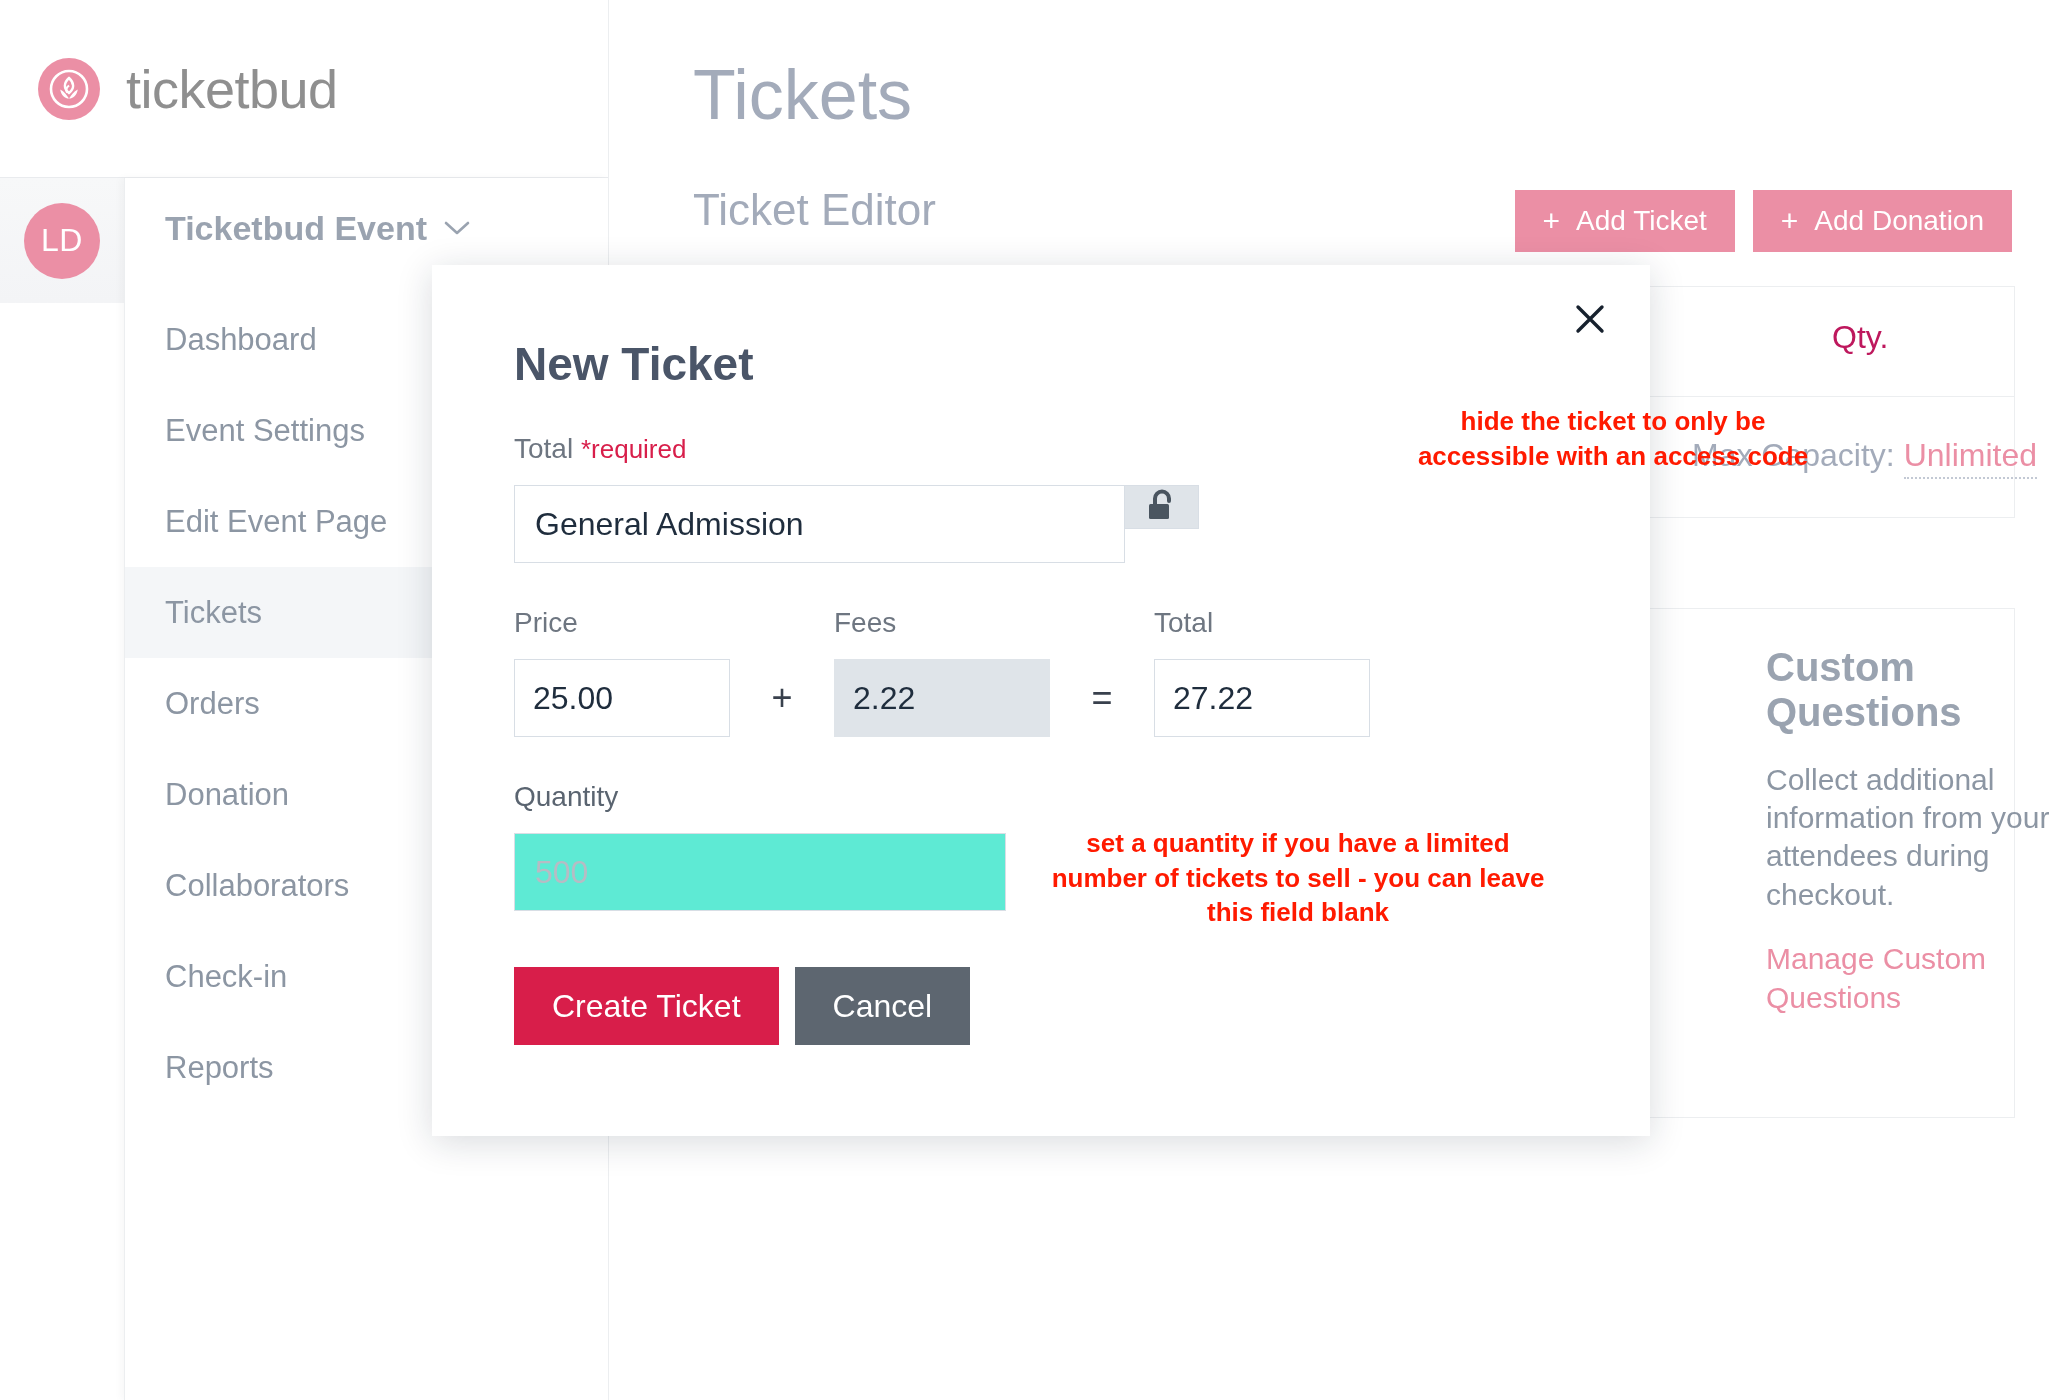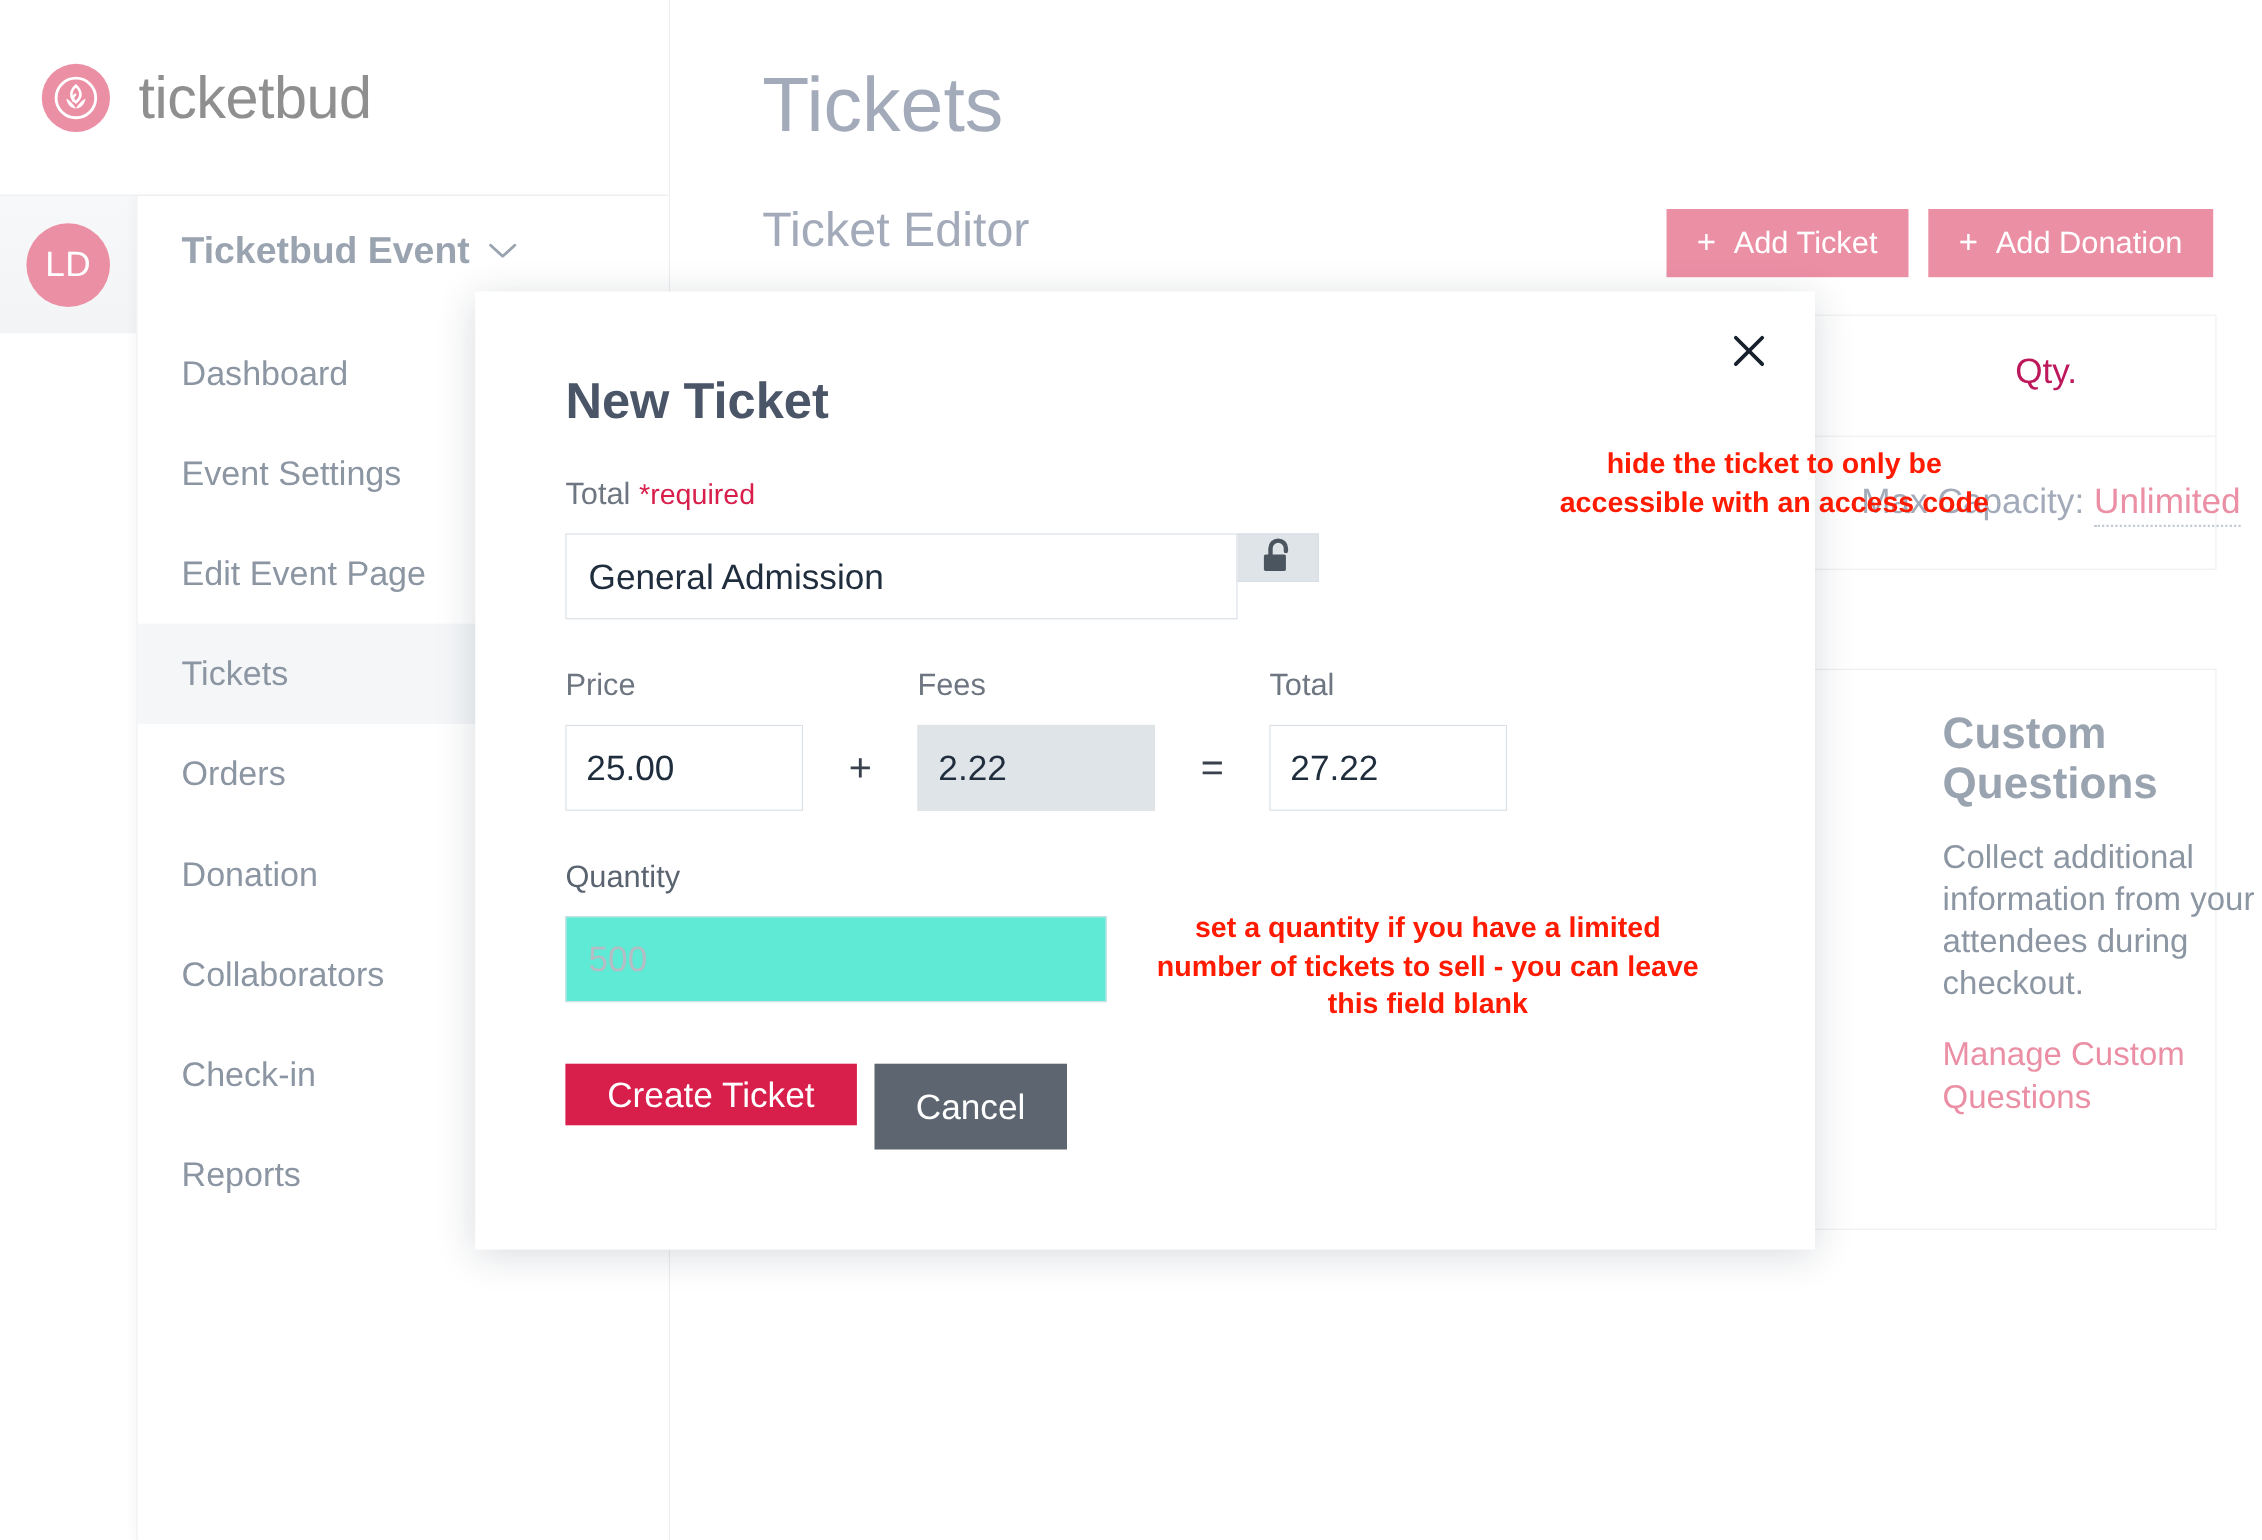--- a/index.html
+++ b/index.html
@@ -349,21 +349,21 @@
 
   .modal-actions {
     margin-top: 56px;
     display: flex;
     gap: 16px;
   }
   .btn-primary {
     background: #d81e4a;
     color: #ffffff;
     border: none;
-    height: 56px;
+    height: 78px;
     padding: 0 38px;
     font-size: 32px;
     font-family: inherit;
     cursor: pointer;
   }
   .btn-secondary {
     background: #5d6670;
     color: #ffffff;
     border: none;
     height: 78px;

